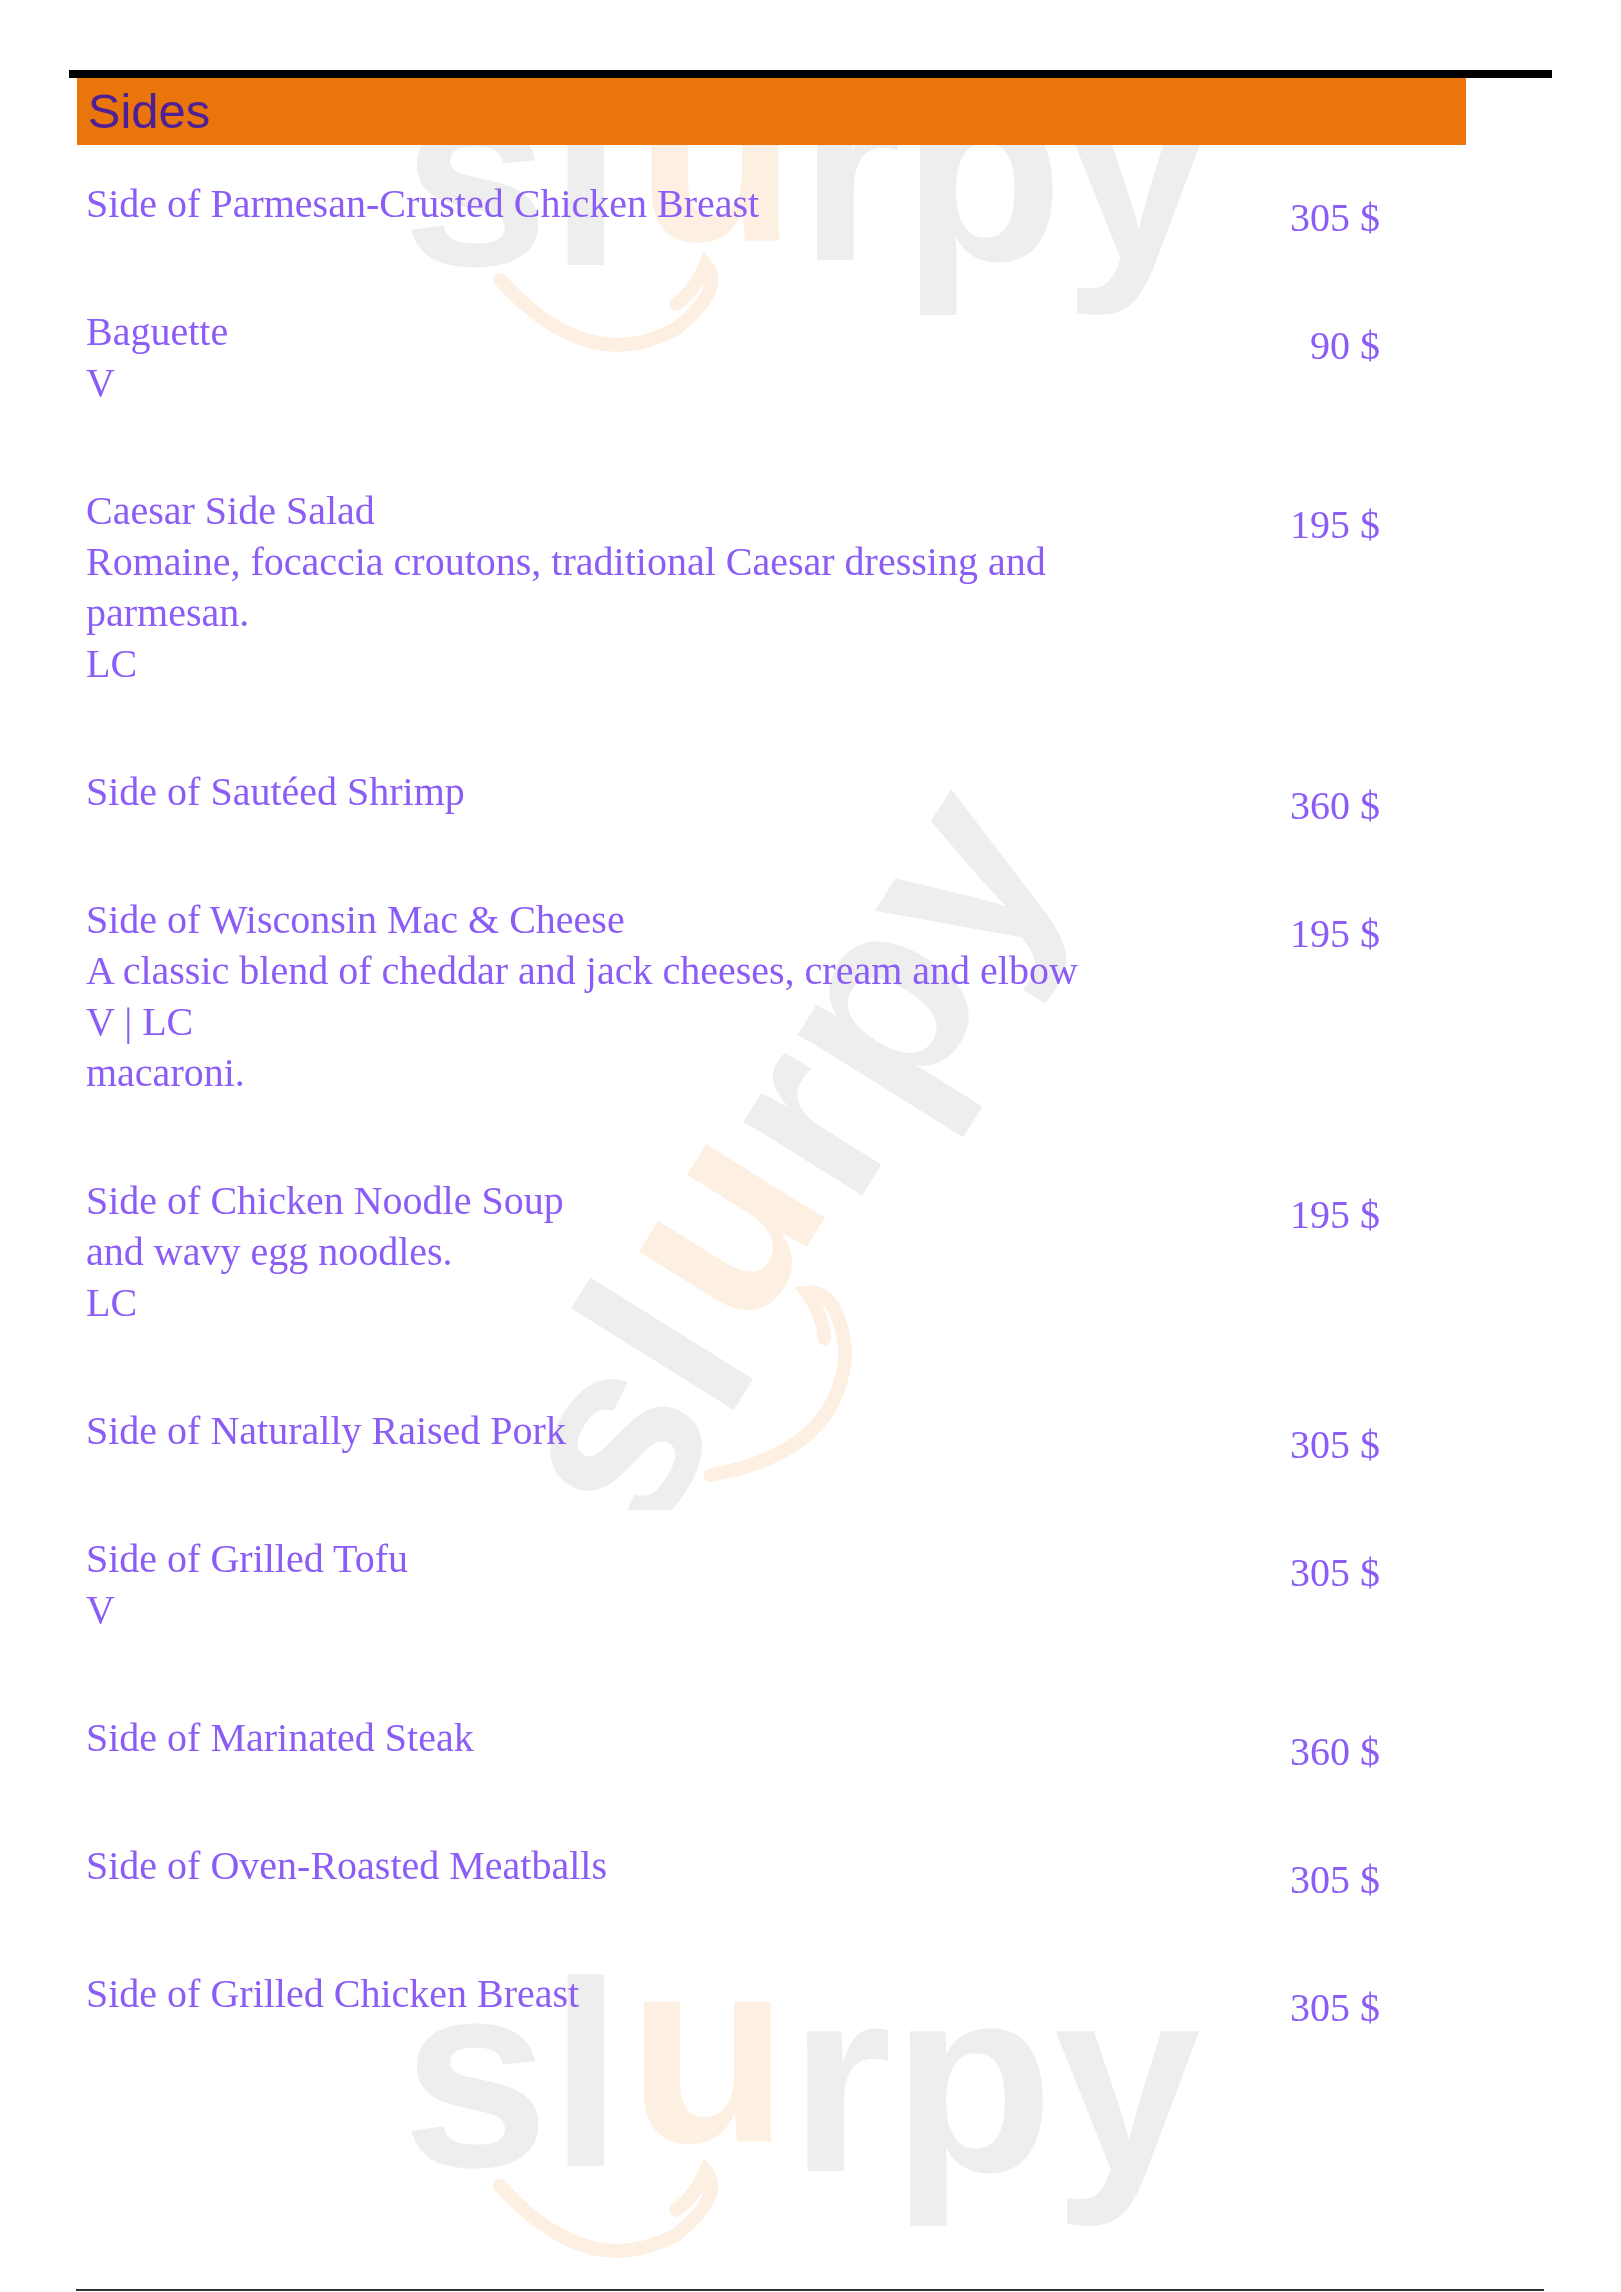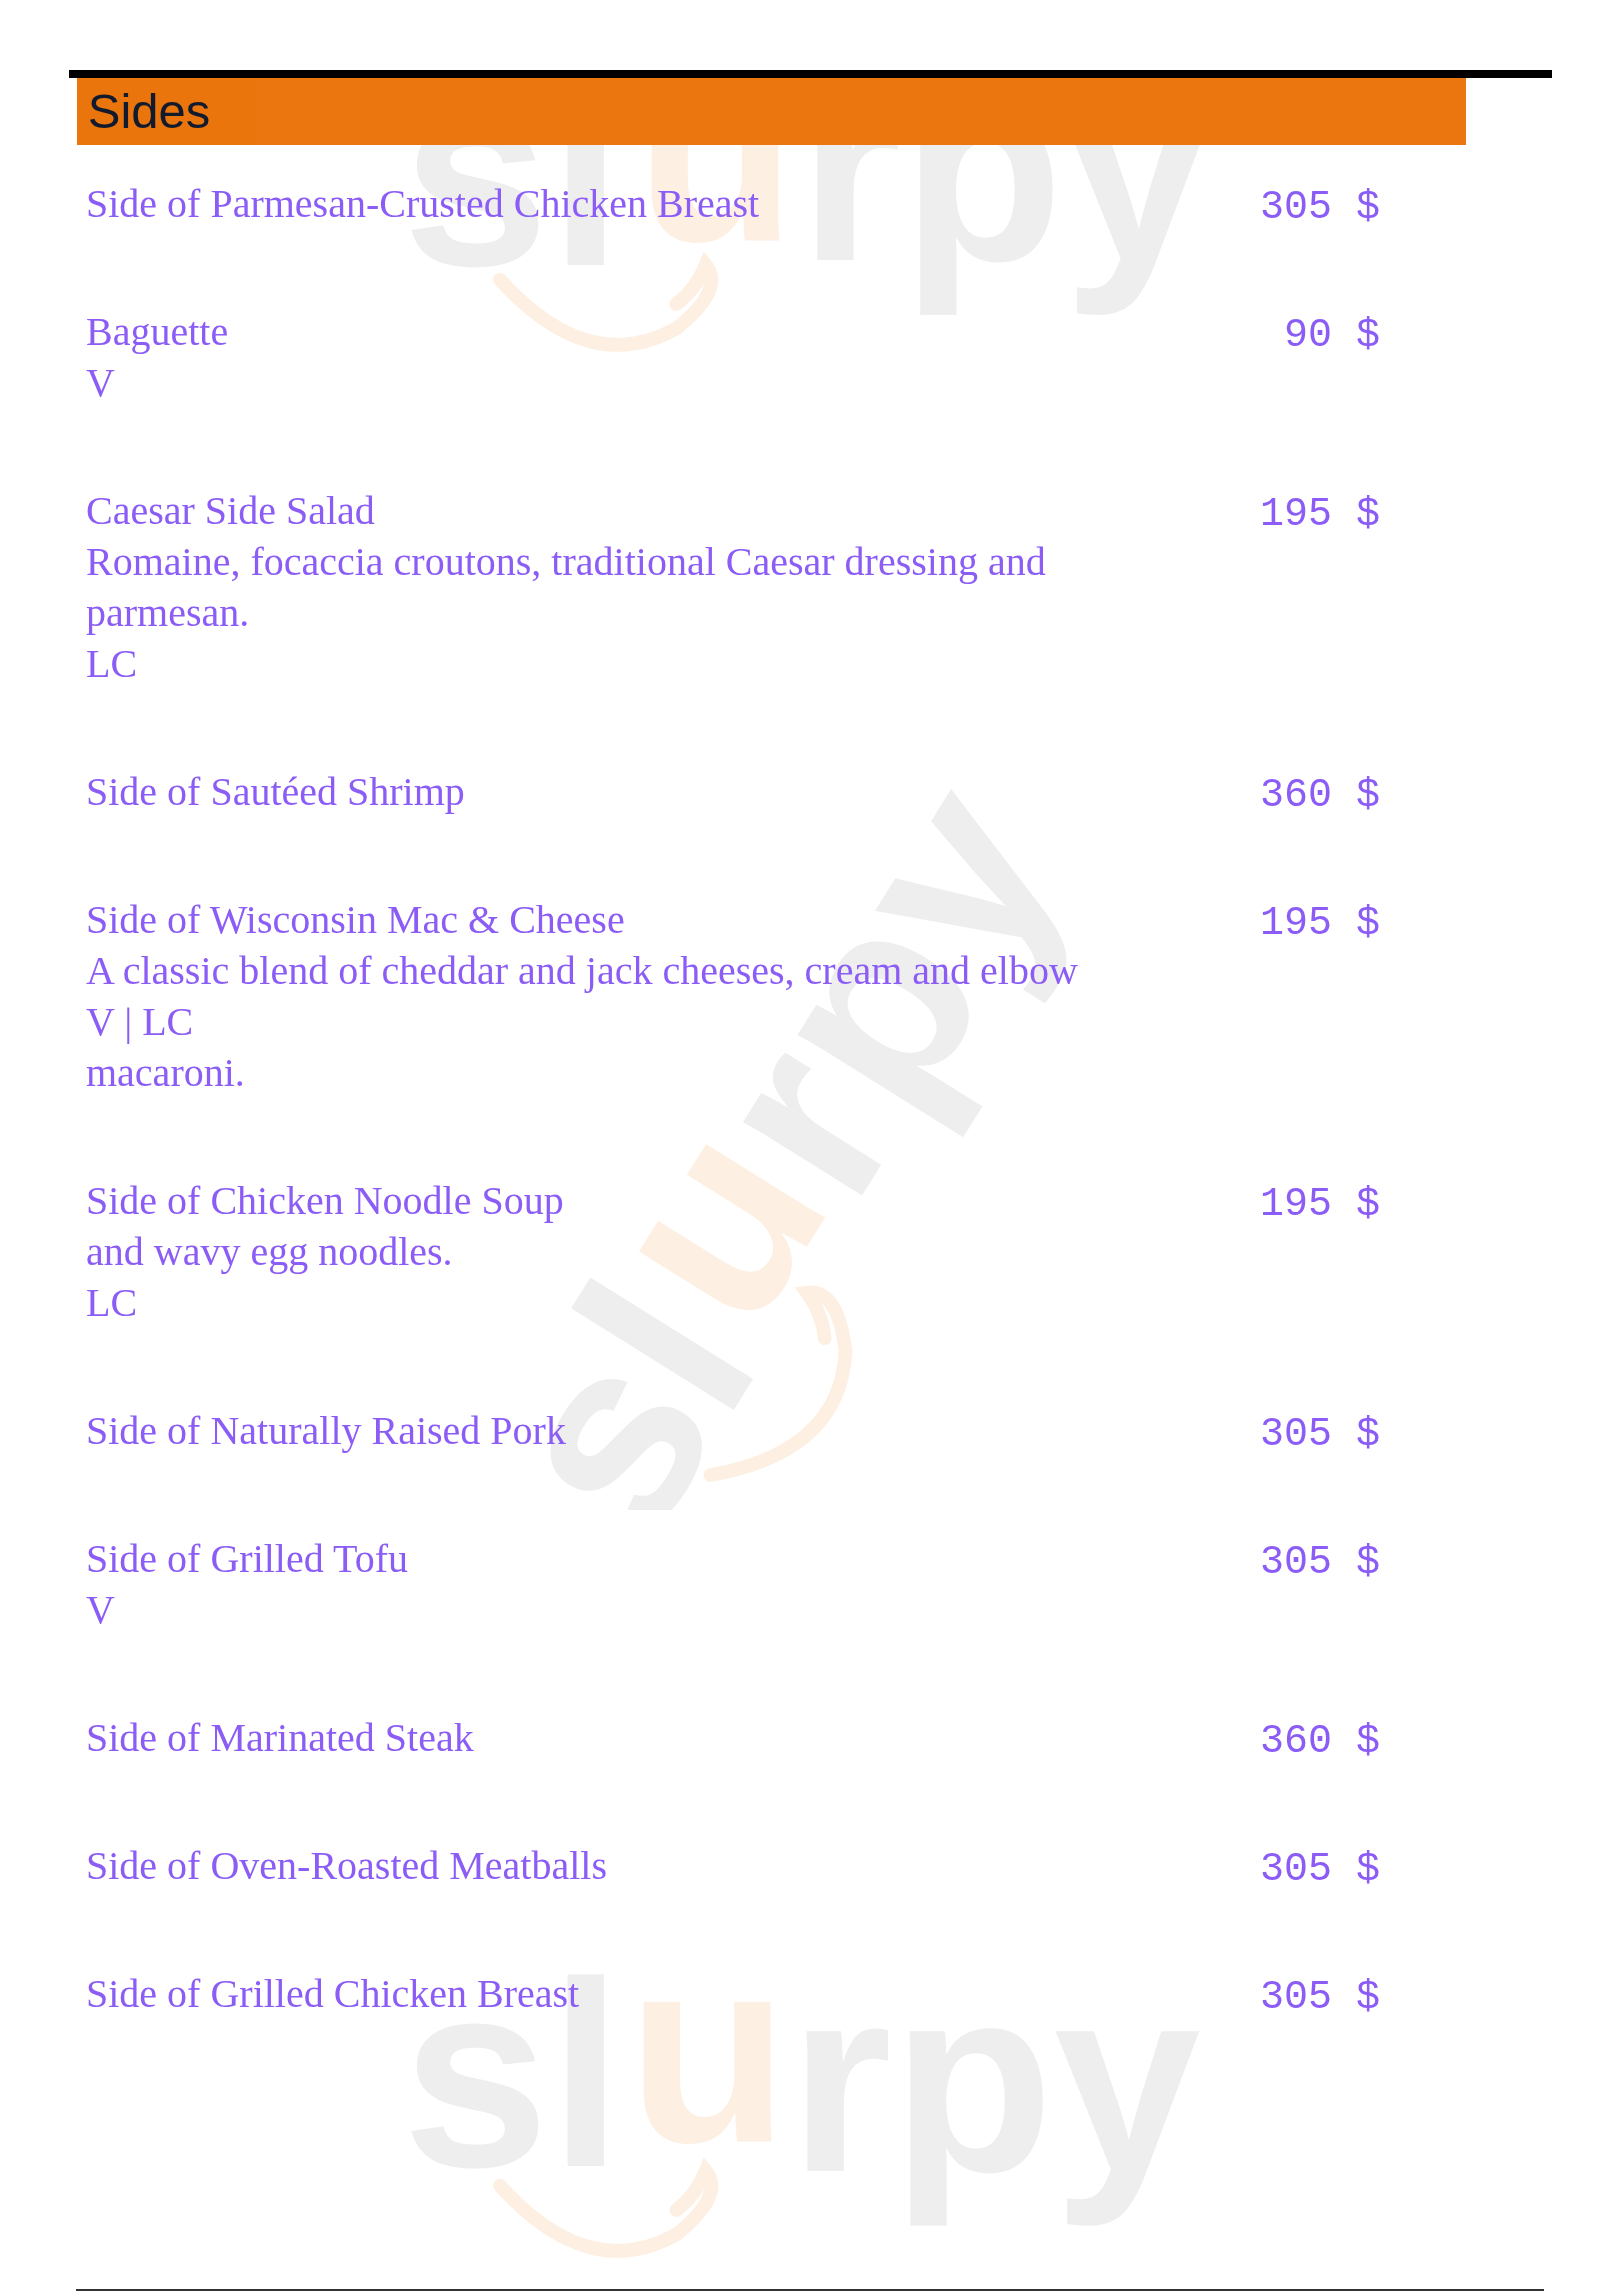--- a/index.html
+++ b/index.html
@@ -1,25 +1,25 @@
 <!DOCTYPE html>
 <html><head>
 <meta charset="utf-8">
 <style>
   html, body { margin:0; padding:0; }
   body { width:1621px; height:2293px; position:relative; background:#ffffff; overflow:hidden; }
   .watermark { position:absolute; pointer-events:none; z-index:0; }
   .top-rule { position:absolute; left:69px; top:70px; width:1483px; height:7.8px; background:#000000; z-index:2; }
   .section-header { position:absolute; left:77px; top:77px; width:1389px; height:68px; background:#eb730a; z-index:1; opacity:0.985; }
-  .section-title { position:absolute; left:10.8px; top:6.9px; font-family:"Liberation Sans", sans-serif; font-size:49px; line-height:55px; color:#0f172a; }
+  .section-title { position:absolute; left:10.8px; top:6.9px; font-family:"Liberation Sans", sans-serif; font-size:49px; line-height:55px; color:#4c1d95; }
   .items { position:absolute; left:86px; top:178px; width:1294px; z-index:3; }
   .item { position:relative; margin-bottom:77px; font-family:"Liberation Serif", serif; font-size:40px; line-height:51px; color:#8b5cf6; }
   .item-text { width:1137px; }
   .line { display:block; white-space:nowrap; height:51px; }
-  .price { position:absolute; right:0; top:4px; white-space:nowrap; text-align:center;font-family:Liberation Mono, monospace; }
+  .price { position:absolute; right:0; top:14px; white-space:nowrap; text-align:center; }
   .bottom-rule { position:absolute; left:76px; top:2289px; width:1468px; height:2px; background:#333333; z-index:2; }
 </style>
 </head>
 <body>
 
 <svg class="watermark" style="left:402px; top:54px;" width="823" height="314" viewBox="0 0 840 320">
   <g font-family="Liberation Sans, sans-serif" font-weight="bold" font-size="270">
     <text x="0" y="215" fill="#eeeeee">sl</text>
     <text x="238" y="190" fill="#fdf0e3">u</text>
     <text x="405" y="210" fill="#eeeeee">rpy</text>

